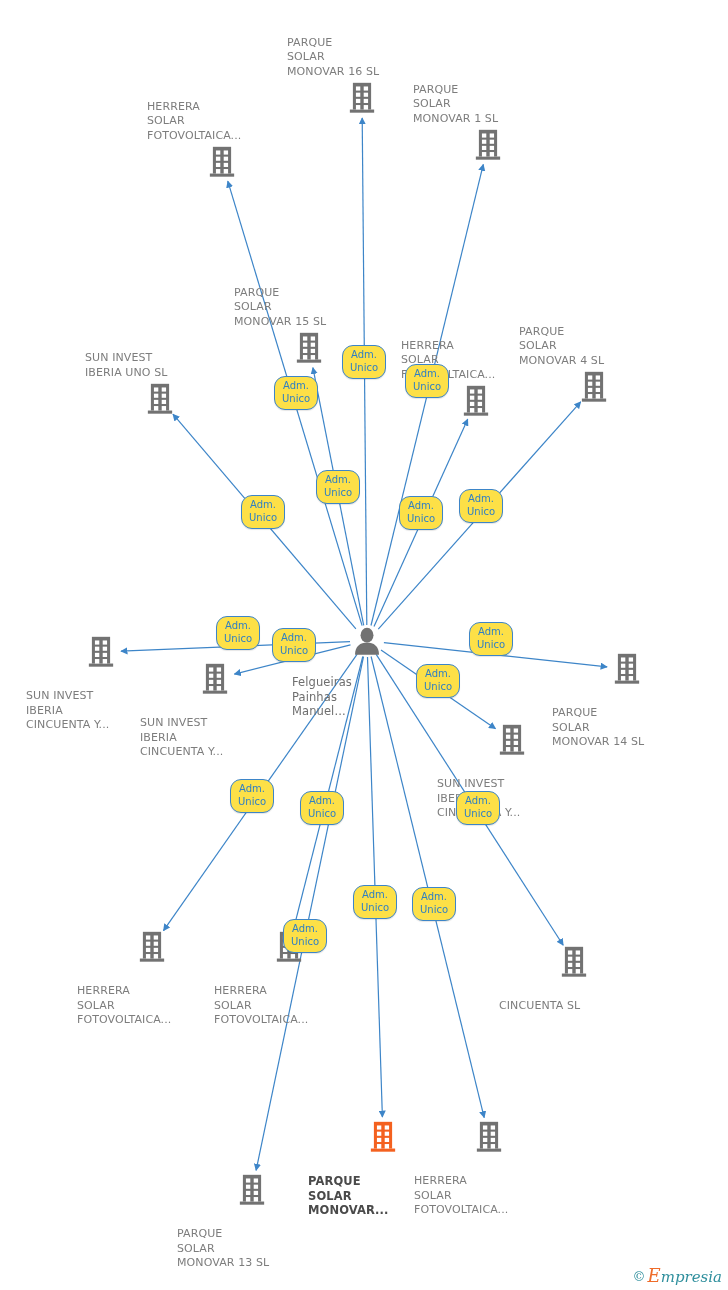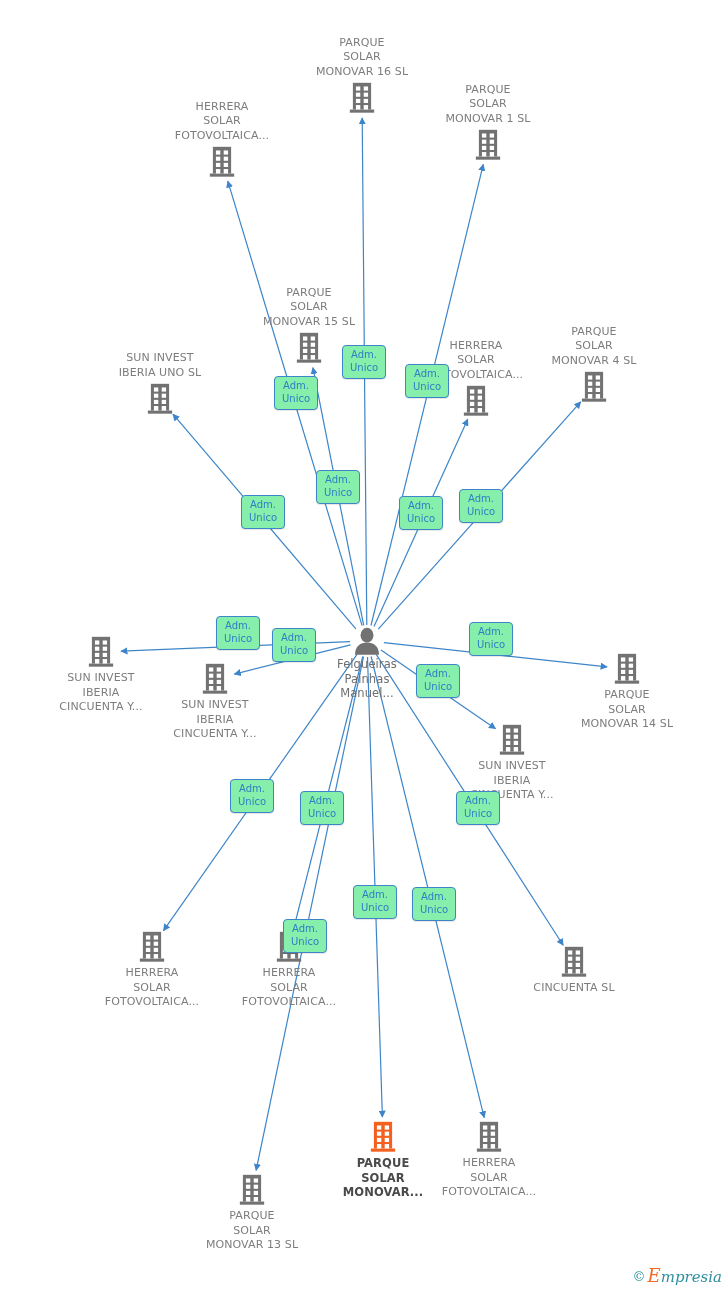--- a/index.html
+++ b/index.html
@@ -19,51 +19,51 @@
     position:absolute;
     left:0;top:0;
     width:728px;height:1290px;
     pointer-events:none;
   }
   
   .node{
     position:absolute;
     width:150px;
     margin-left:-75px;       
-    text-align:center;
+    text-align:left;
     line-height:14.5px;
     color:#7d7d7d;
     font-size:11px;
     letter-spacing:.1px;
   }
   .node .icon{
     display:block;
     margin:0 auto;
     width:30px;
     height:34px;
   }
   .node .lbl{
     display:block;
     white-space:pre-line;
   }
   .node.above .lbl{margin-bottom:2px;}
-  .node.below .lbl{margin-top:2px;}
+  .node.below .lbl{margin-top:20px;}
   .node.root{color:#6e6e6e;font-size:11.5px;}
   .node.root .icon{width:30px;height:28px;}
   .node.highlight{color:#4a4a4a;font-weight:bold;font-size:11.5px;}
 
   
   .badge{
     position:absolute;
     box-sizing:border-box;
     padding:3px 5px 4px 5px;
     min-width:44px;
-    background:#86efac;
+    background:#fde047;
     border:1.3px solid #3d85c8;
-    border-radius:4px;
+    border-radius:11px;
     color:#2f7fc4;
     font-size:10px;
     line-height:12.5px;
     text-align:center;
     white-space:pre-line;
     box-shadow:0 1px 1px rgba(0,0,0,.10);
   }
   
   #watermark{
     position:absolute;

